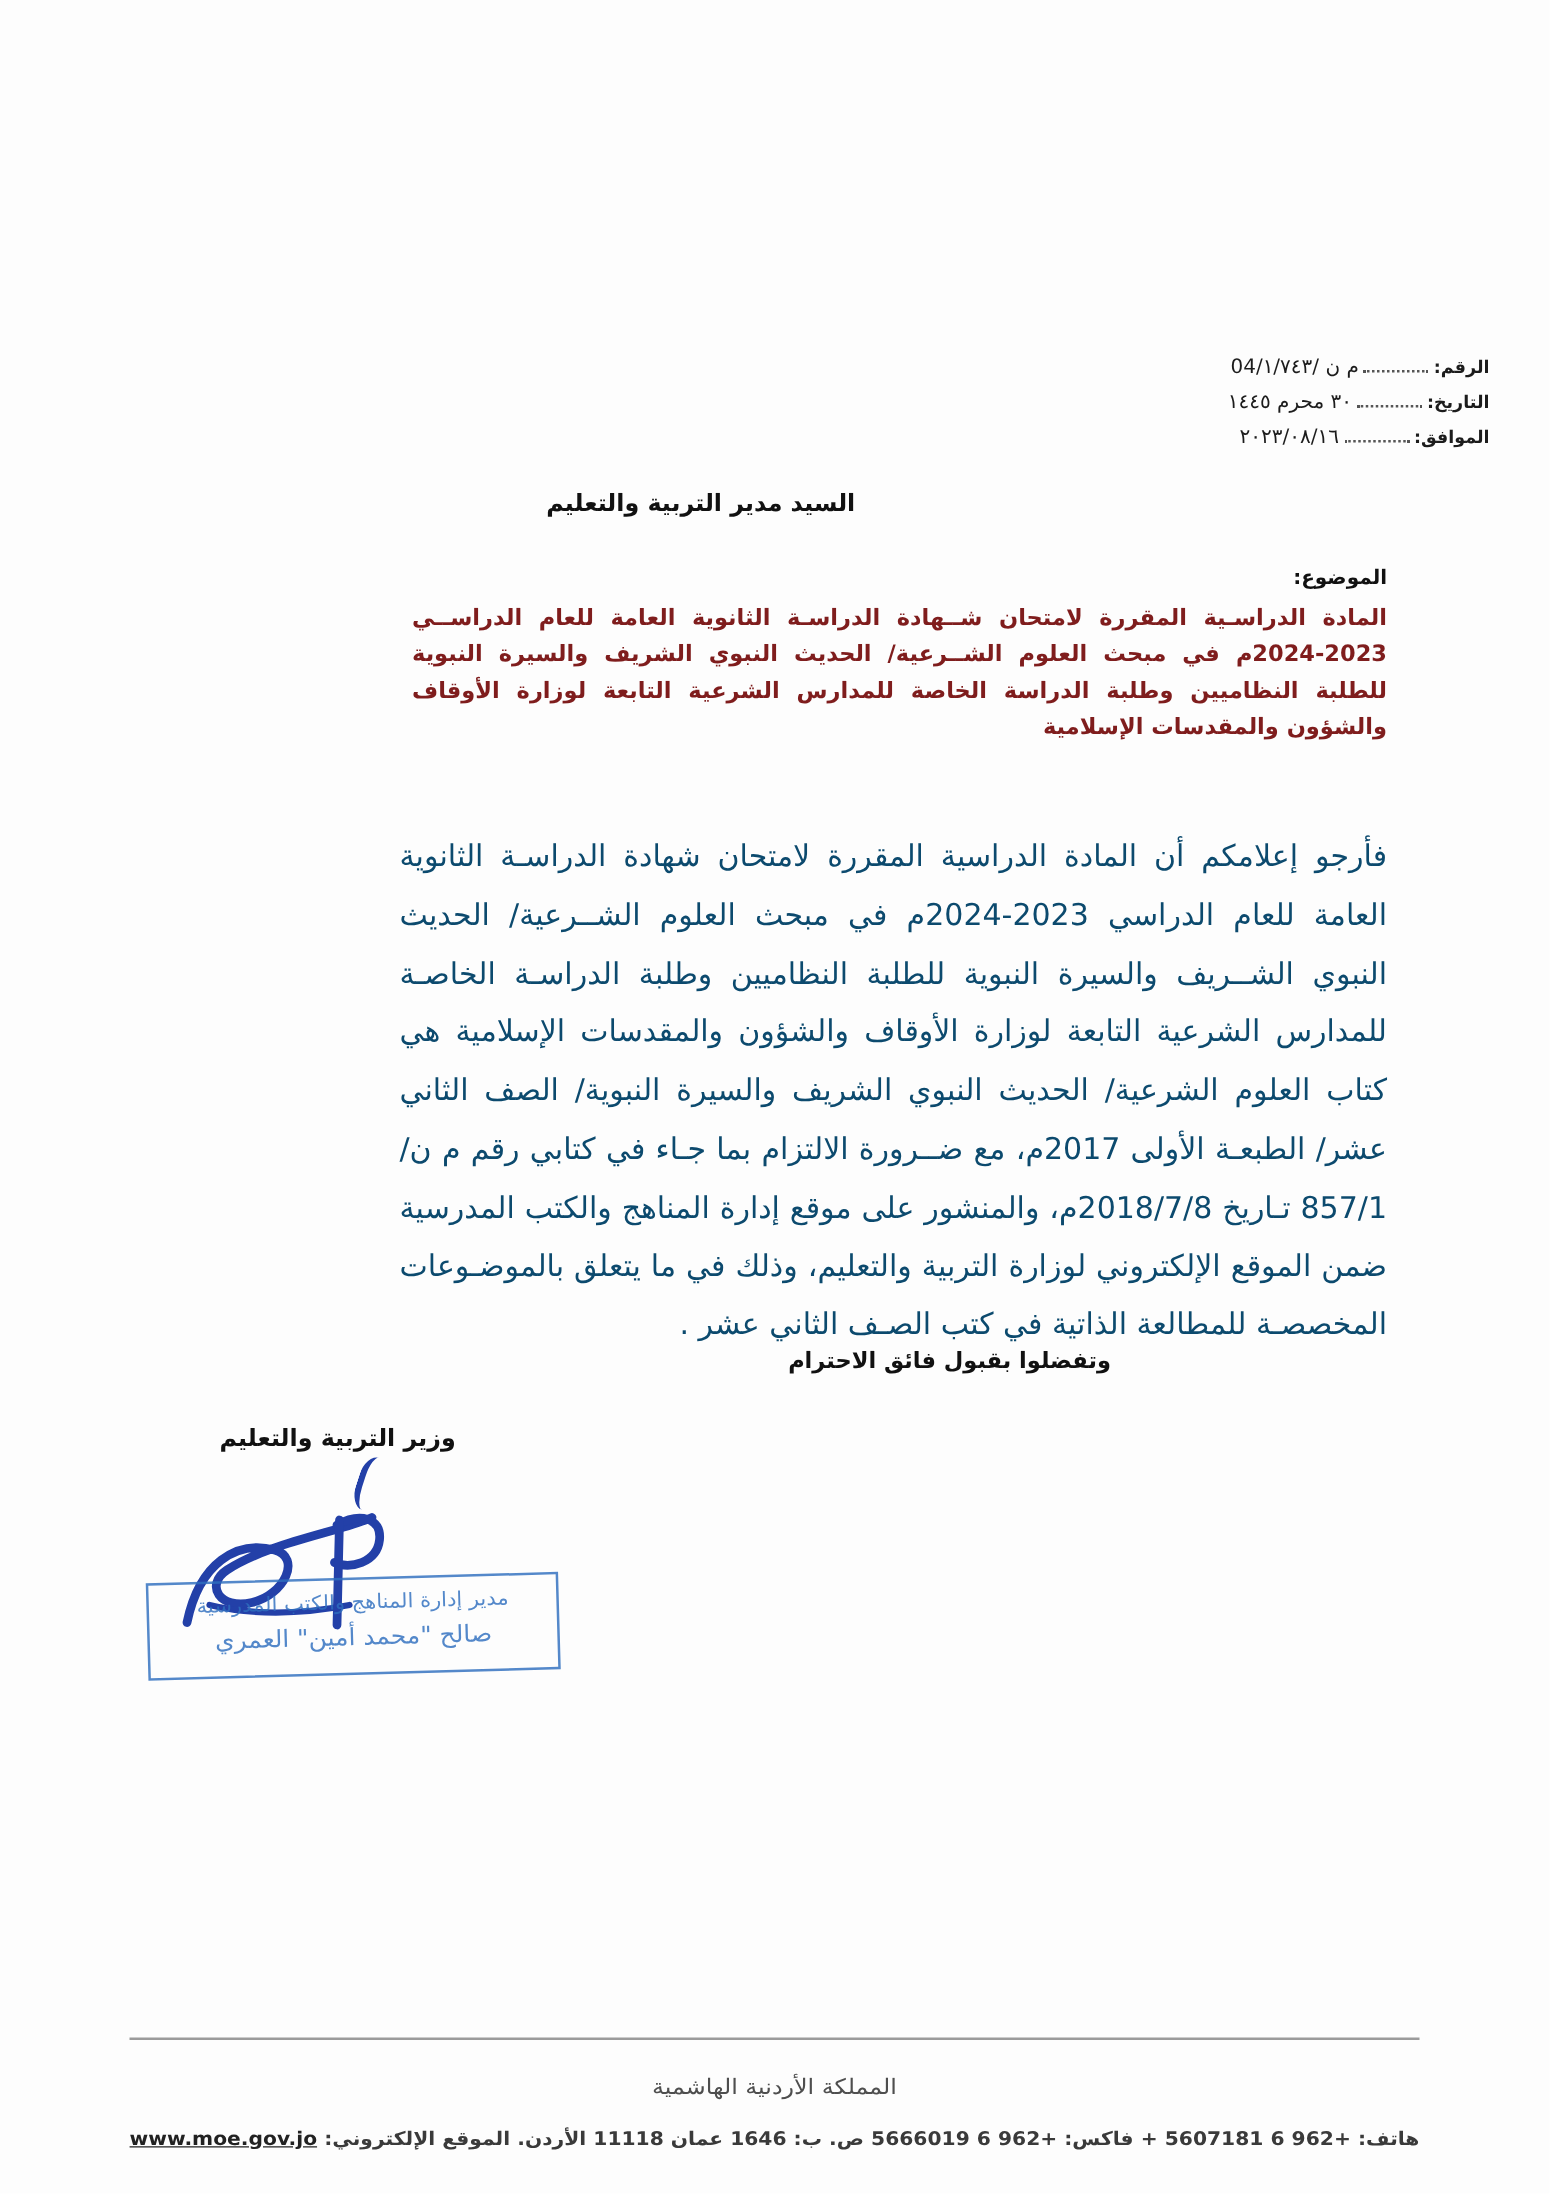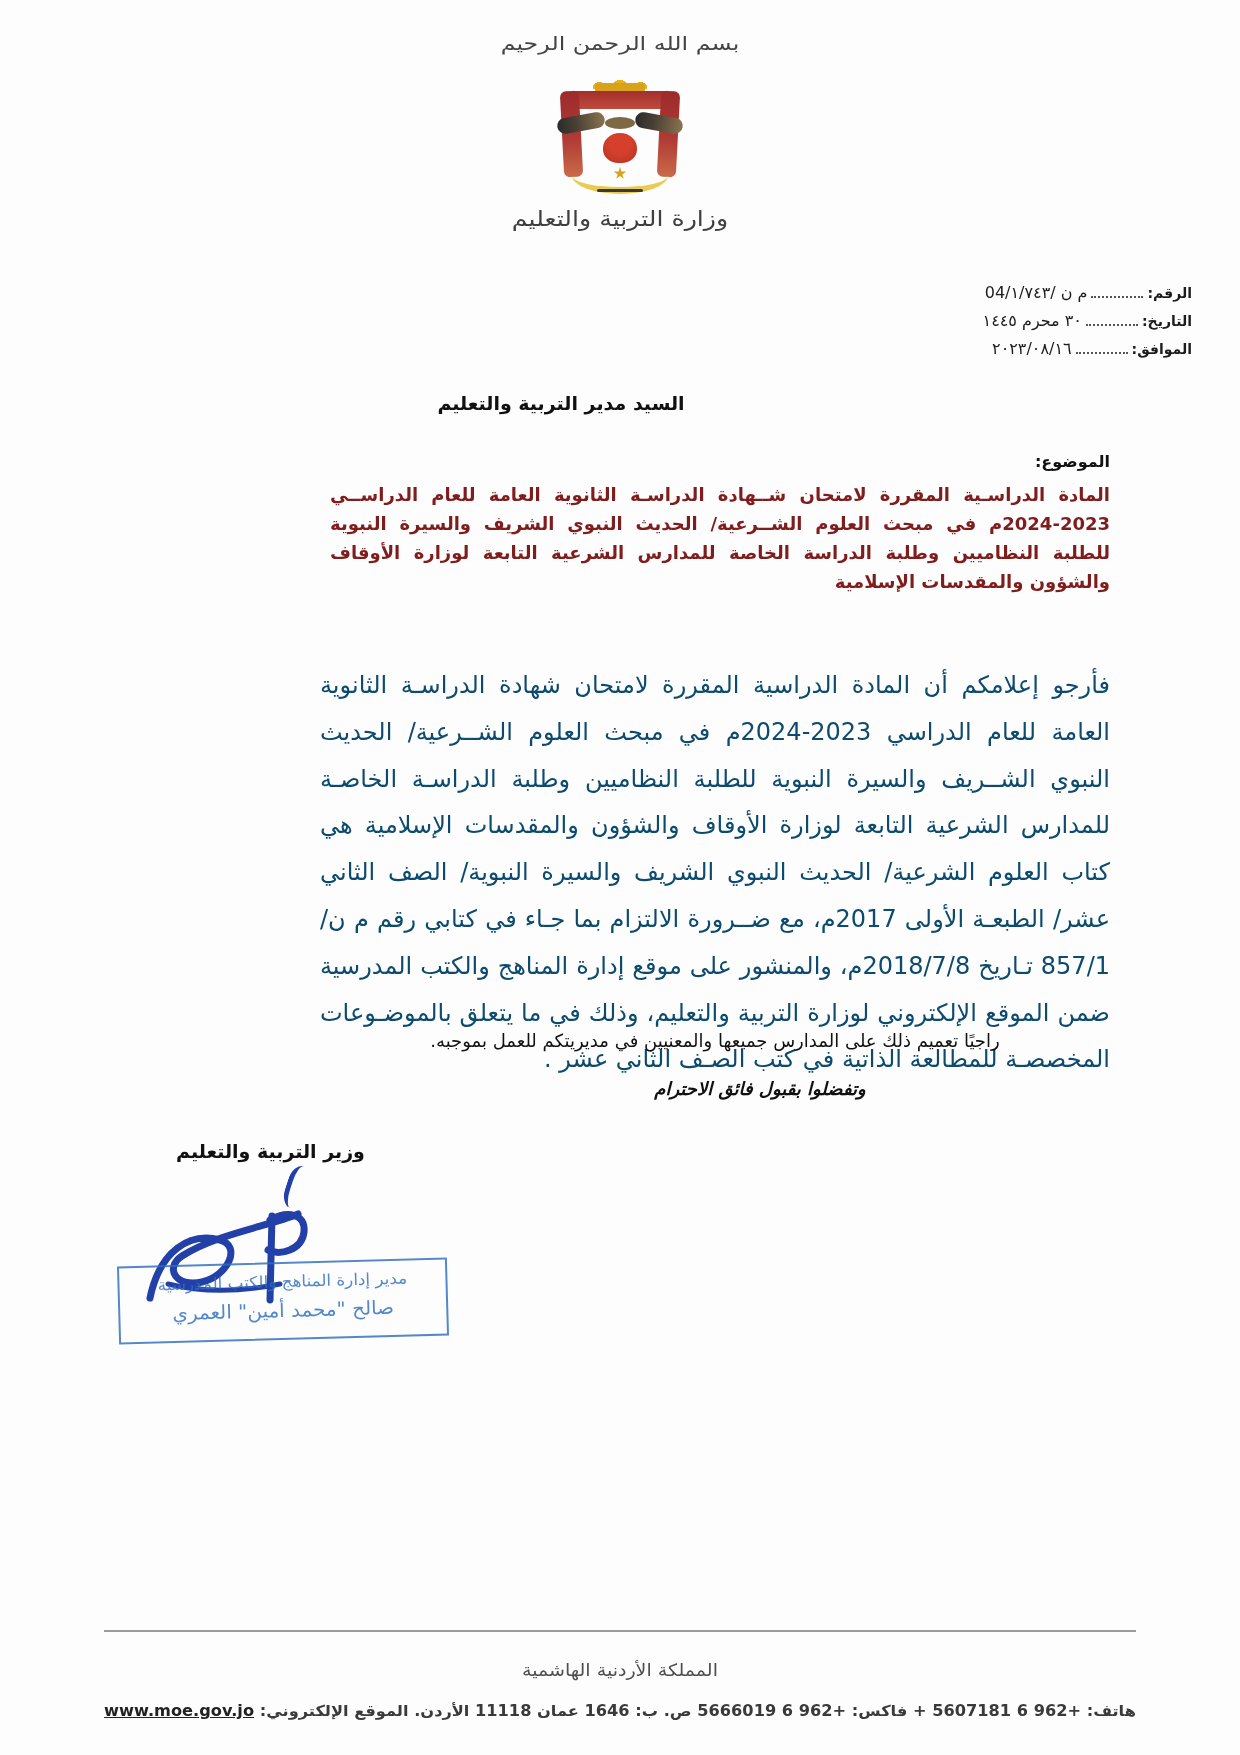--- a/index.html
+++ b/index.html
@@ -260,21 +260,20 @@
   }
 
   .closing-respect {
     position: absolute;
     top: 1078px;
     right: 130px;
     width: 700px;
     text-align: center;
     font-size: 18px;
     font-weight: bold;
-    font-style: italic;
   }
 
   
   .sig-block {
     position: absolute;
     top: 1128px;
     right: 0;
     left: 0;
     height: 260px;
   }
@@ -362,40 +361,20 @@
   .footer-contact .url {
     text-decoration: underline;
     color: #222;
   }
 </style>
 </head>
 <body>
 
 <div class="page">
 
-  <div class="letterhead">
-    <div class="basmala">بسم الله الرحمن الرحيم</div>
-
-    <div class="emblem">
-      <div class="crown"></div>
-      <div class="crown-band"></div>
-      <div class="curtain-top"></div>
-      <div class="curtain-left"></div>
-      <div class="curtain-right"></div>
-      <div class="wing-left"></div>
-      <div class="wing-right"></div>
-      <div class="eagle-body"></div>
-      <div class="shield"></div>
-      <div class="wreath"></div>
-      <div class="star"></div>
-      <div class="emblem-base"></div>
-    </div>
-
-    <div class="ministry-name">وزارة التربية والتعليم</div>
-  </div>
 
   <div class="ref-block">
     <div class="ref-row">
       <span class="ref-label">الرقم:</span>
       <span class="ref-dots"></span>
       <span class="ref-value">م ن /04/١/٧٤٣</span>
     </div>
     <div class="ref-row">
       <span class="ref-label">التاريخ:</span>
       <span class="ref-dots"></span>
@@ -410,21 +389,20 @@
 
   <div class="addressee">السيد مدير التربية والتعليم</div>
 
   <div class="subject-label">الموضوع:</div>
 
   <div class="subject-body">المادة الدراسـية المقررة لامتحان شــهادة الدراسـة الثانوية العامة للعام الدراســي 2023-2024م في مبحث العلوم الشــرعية/ الحديث النبوي الشريف والسيرة النبوية للطلبة النظاميين وطلبة الدراسة الخاصة للمدارس الشرعية التابعة لوزارة الأوقاف والشؤون والمقدسات الإسلامية</div>
 
 
   <div class="body-text">فأرجو إعلامكم أن المادة الدراسية المقررة لامتحان شهادة الدراسـة الثانوية العامة للعام الدراسي 2023-2024م في مبحث العلوم الشــرعية/ الحديث النبوي الشــريف والسيرة النبوية للطلبة النظاميين وطلبة الدراسـة الخاصـة للمدارس الشرعية التابعة لوزارة الأوقاف والشؤون والمقدسات الإسلامية هي كتاب العلوم الشرعية/ الحديث النبوي الشريف والسيرة النبوية/ الصف الثاني عشر/ الطبعـة الأولى 2017م، مع ضــرورة الالتزام بما جـاء في كتابي رقم م ن/ 857/1 تـاريخ 2018/7/8م، والمنشور على موقع إدارة المناهج والكتب المدرسية ضمن الموقع الإلكتروني لوزارة التربية والتعليم، وذلك في ما يتعلق بالموضـوعات المخصصـة للمطالعة الذاتية في كتب الصـف الثاني عشر .</div>
 
-  <div class="closing-request">راجيًا تعميم ذلك على المدارس جميعها والمعنيين في مديريتكم للعمل بموجبه.</div>
 
   <div class="closing-respect">وتفضلوا بقبول فائق الاحترام</div>
 
   <div class="sig-block">
     <div class="sig-title">وزير التربية والتعليم</div>
     <div class="sig-mark"></div>
     <svg class="signature-svg" width="230" height="140" viewBox="0 0 230 140">
       <path d="M30 118 C 40 70, 70 52, 100 60 C 122 66, 108 96, 82 102 C 56 108, 44 88, 62 76 C 96 54, 150 46, 178 34" fill="none" stroke="#2340a8" stroke-width="7" stroke-linecap="round"></path>
       <path d="M150 40 C 168 30, 186 34, 184 52 C 182 70, 160 76, 148 70" fill="none" stroke="#2340a8" stroke-width="7" stroke-linecap="round"></path>
       <path d="M152 36 L 150 120" fill="none" stroke="#2340a8" stroke-width="7" stroke-linecap="round"></path>

